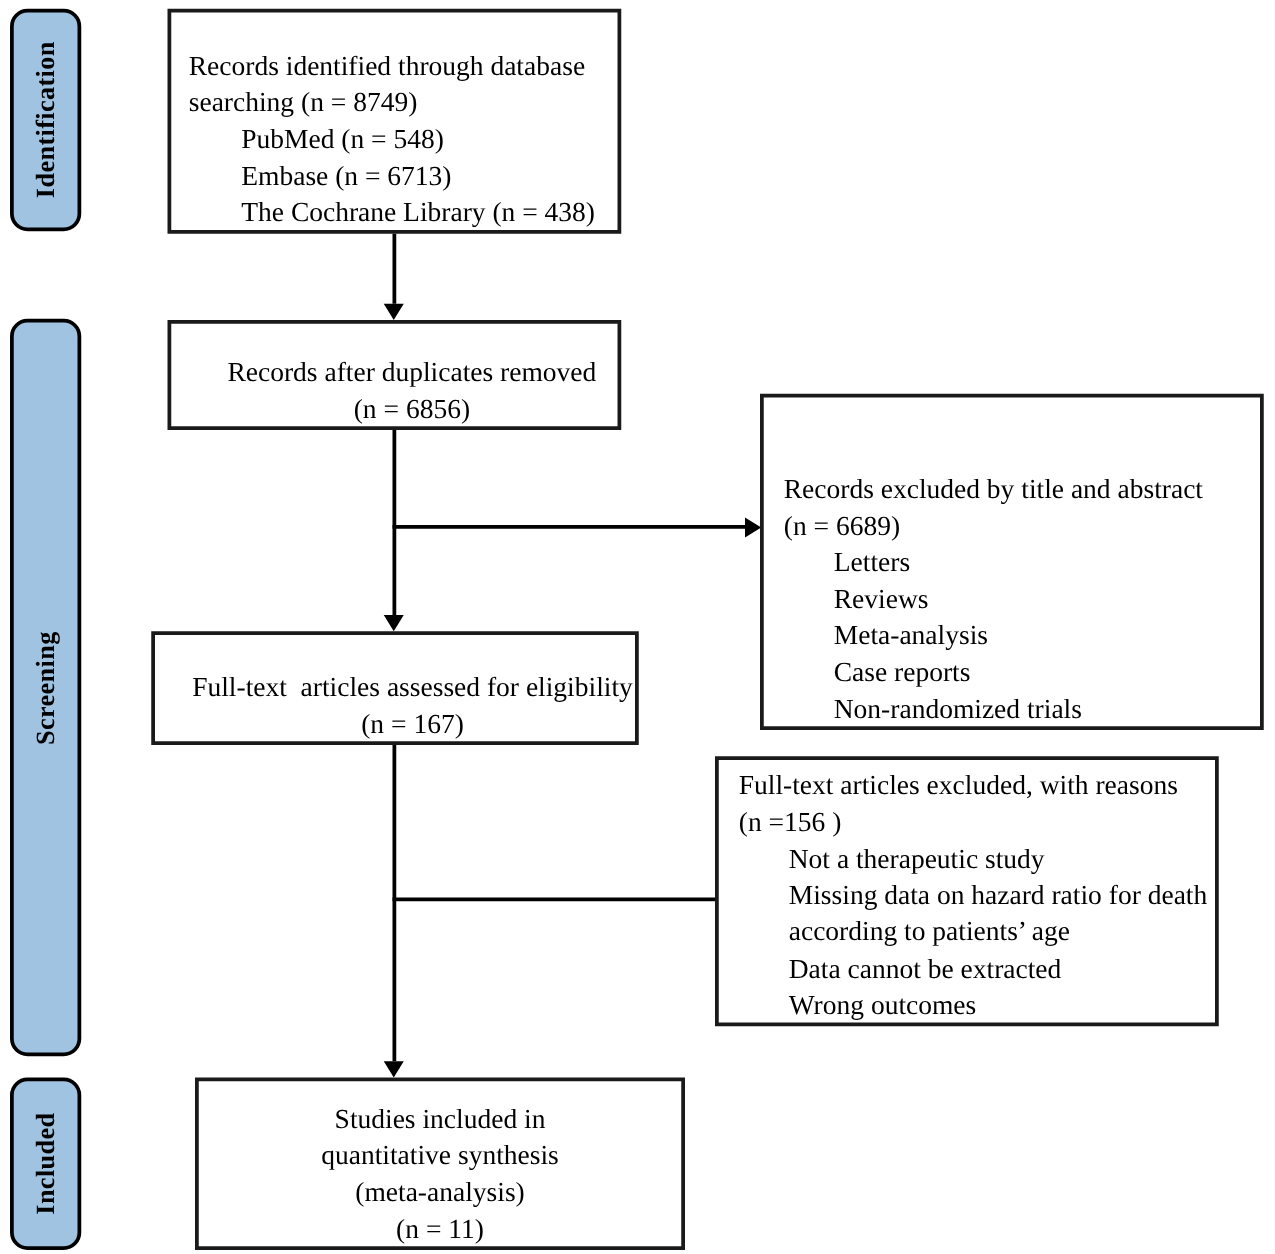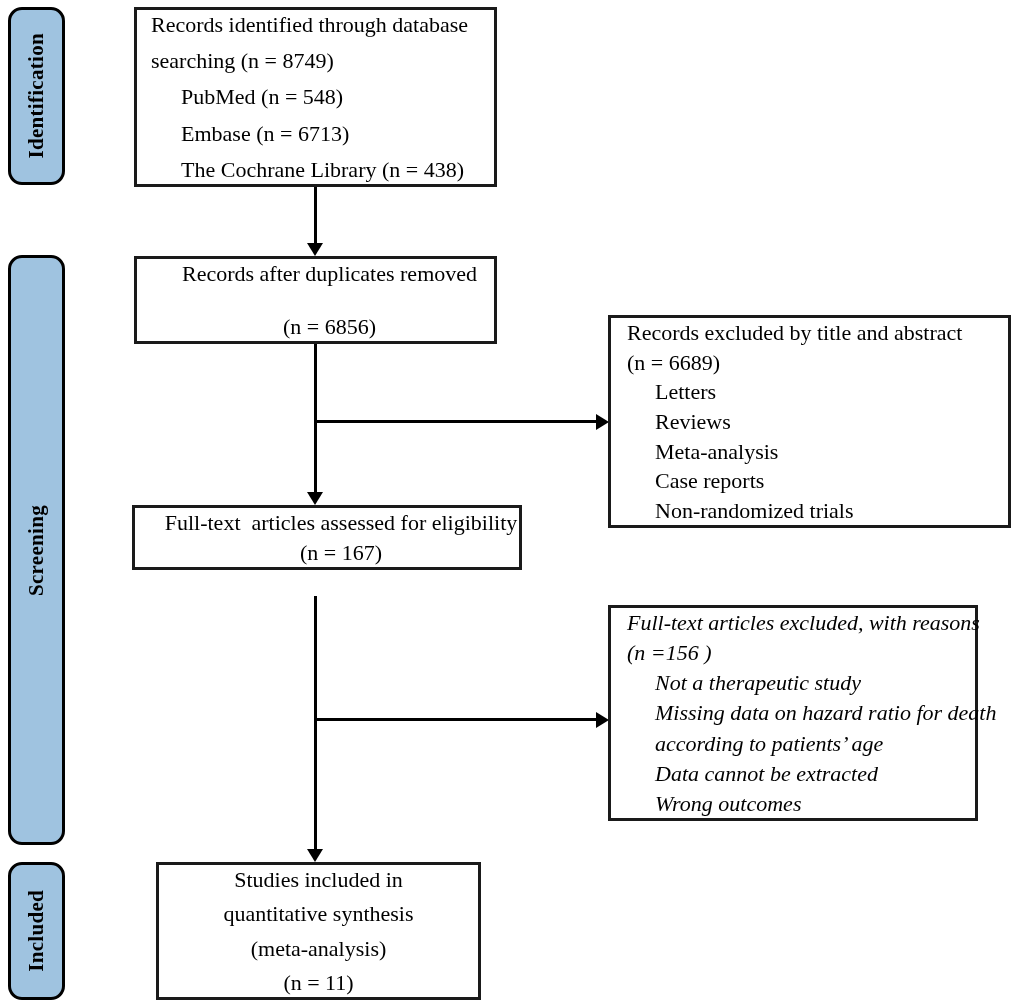--- a/index.html
+++ b/index.html
@@ -43,32 +43,32 @@
   }
 
   
   .flow-box {
     position: absolute;
     background: #ffffff;
     border: 3px solid #1a1a1a;
     box-sizing: border-box;
     display: flex;
     flex-direction: column;
-    justify-content: space-between;
+    justify-content: flex-end;
   }
   .flow-box .line {
     font-size: 22px;
     line-height: 1.33;
     white-space: pre;
   }
   .flow-box.center .line { text-align: center; }
   .flow-box.left   .line { text-align: left; }
   .pad-left  { padding-left: 14px; }
   .pad-left2 { padding-left: 16px; }
-  .indent    { padding-left: 44px; }
+  .indent    { padding-left: 56px; }
 
   
   .vline {
     position: absolute;
     width: 3px;
     background: #000000;
   }
   .hline {
     position: absolute;
     height: 3px;
@@ -123,51 +123,51 @@
     <div class="line">Records after duplicates removed</div>
     <div class="line">(n = 6856)</div>
   </div>
 
   <div class="vline" style="left:314px; top:344px; width:3px; height:148px;"></div>
   <div class="arrow-down" style="left:307px; top:492px;"></div>
 
   <div class="hline" style="left:314px; top:420px; width:283px; height:3px;"></div>
   <div class="arrow-right" style="left:596px; top:414px;"></div>
 
-  <div class="flow-box left" style="left:608px; top:315px; width:403px; height:213px;">
+  <div class="flow-box left" style="left:608px; top:315px; width:403px; height:269px;">
     <div class="line pad-left2">Records excluded by title and abstract</div>
     <div class="line pad-left2">(n = 6689)</div>
     <div class="line indent">Letters</div>
     <div class="line indent">Reviews</div>
     <div class="line indent">Meta-analysis</div>
     <div class="line indent">Case reports</div>
     <div class="line indent">Non-randomized trials</div>
   </div>
 
-  <div class="flow-box center" style="left:132px; top:505px; width:390px; height:65px;padding-left:28px;">
+  <div class="flow-box center" style="left:121px; top:505px; width:390px; height:91px;padding-left:28px;">
     <div class="line">Full-text  articles assessed for eligibility</div>
     <div class="line">(n = 167)</div>
   </div>
 
   <div class="vline" style="left:314px; top:596px; width:3px; height:253px;"></div>
   <div class="arrow-down" style="left:307px; top:849px;"></div>
 
   <div class="hline" style="left:314px; top:718px; width:283px; height:3px;"></div>
   <div class="arrow-right" style="left:596px; top:712px;"></div>
 
-  <div class="flow-box left" style="left:608px; top:605px; width:370px; height:216px;font-style:italic;">
+  <div class="flow-box left" style="left:572px; top:605px; width:403px; height:216px;">
     <div class="line pad-left2">Full-text articles excluded, with reasons</div>
     <div class="line pad-left2">(n =156 )</div>
     <div class="line indent">Not a therapeutic study</div>
     <div class="line indent">Missing data on hazard ratio for death</div>
     <div class="line indent">according to patients’ age</div>
     <div class="line indent">Data cannot be extracted</div>
     <div class="line indent">Wrong outcomes</div>
   </div>
 
-  <div class="flow-box center" style="left:156px; top:862px; width:325px; height:138px;">
+  <div class="flow-box center" style="left:156px; top:862px; width:392px; height:138px;">
     <div class="line">Studies included in</div>
     <div class="line">quantitative synthesis</div>
     <div class="line">(meta-analysis)</div>
     <div class="line">(n = 11)</div>
   </div>
 
 </div>
 
 </body></html>

